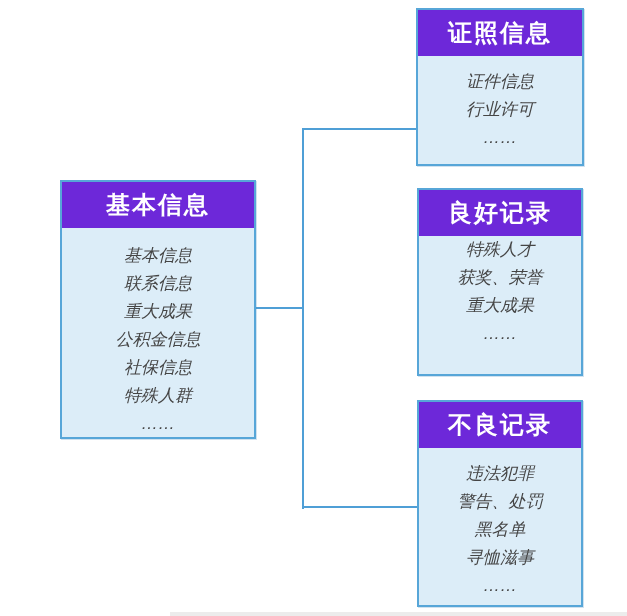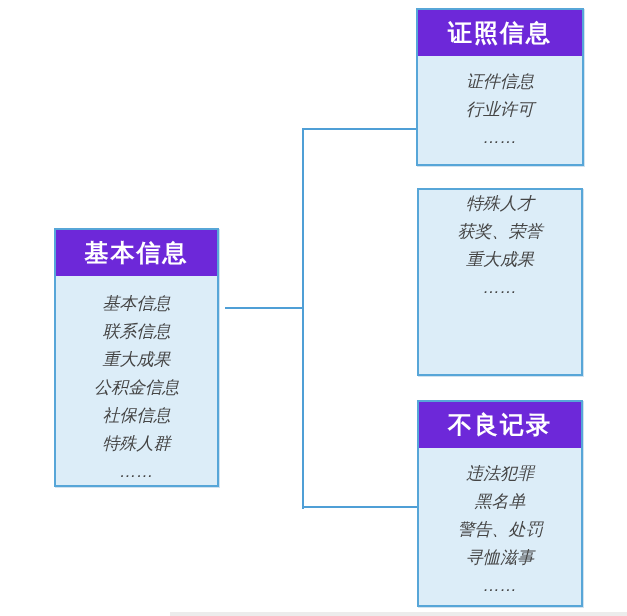--- a/index.html
+++ b/index.html
@@ -35,21 +35,21 @@
     text-align: center;
     color: #454545;
     font-size: 17px;
   }
   .node-item { line-height: 28px; font-style: italic; }
   .connector { position: absolute; background: #4f9fd6; }
   .conn-root   { left: 225px; top: 307px; width: 79px;  height: 2px; }
   .conn-vert   { left: 302px; top: 128px; width: 2px;   height: 381px; }
   .conn-top    { left: 304px; top: 128px; width: 112px; height: 2px; }
   .conn-bottom { left: 304px; top: 506px; width: 113px; height: 2px; }
-  .node-root   { left: 54px;  top: 180px; width: 165px; height: 259px; margin-top: 48px; }
+  .node-root   { left: 60px;  top: 180px; width: 196px; height: 259px; }
   .node-root .node-body { padding-top: 14px; }
   .node-license { left: 416px; top: 8px;   width: 168px; height: 158px; }
   .node-license .node-body { padding-top: 12px; }
   .node-good    { left: 417px; top: 188px; width: 166px; height: 188px; }
   .node-good .node-body { }
   .node-bad     { left: 417px; top: 400px; width: 166px; height: 207px; }
   .node-bad .node-body { padding-top: 12px; }
   .bottom-divider {
     position: absolute;
     left: 170px; right: 0; bottom: 0;
@@ -83,33 +83,34 @@
   <div class="node node-license">
     <div class="node-header">证照信息</div>
     <div class="node-body">
         <div class="node-item">证件信息</div>
         <div class="node-item">行业许可</div>
         <div class="node-item">……</div>
       </div>
   </div>
 
   <div class="node node-good">
+    <div class="node-header">良好记录</div>
     <div class="node-body">
         <div class="node-item">特殊人才</div>
         <div class="node-item">获奖、荣誉</div>
         <div class="node-item">重大成果</div>
         <div class="node-item">……</div>
       </div>
   </div>
 
   <div class="node node-bad">
     <div class="node-header">不良记录</div>
     <div class="node-body">
         <div class="node-item">违法犯罪</div>
+        <div class="node-item">警告、处罚</div>
         <div class="node-item">黑名单</div>
-        <div class="node-item">警告、处罚</div>
         <div class="node-item">寻恤滋事</div>
         <div class="node-item">……</div>
       </div>
   </div>
 
   <div class="bottom-divider"></div>
 </div>
 
 </body></html>

